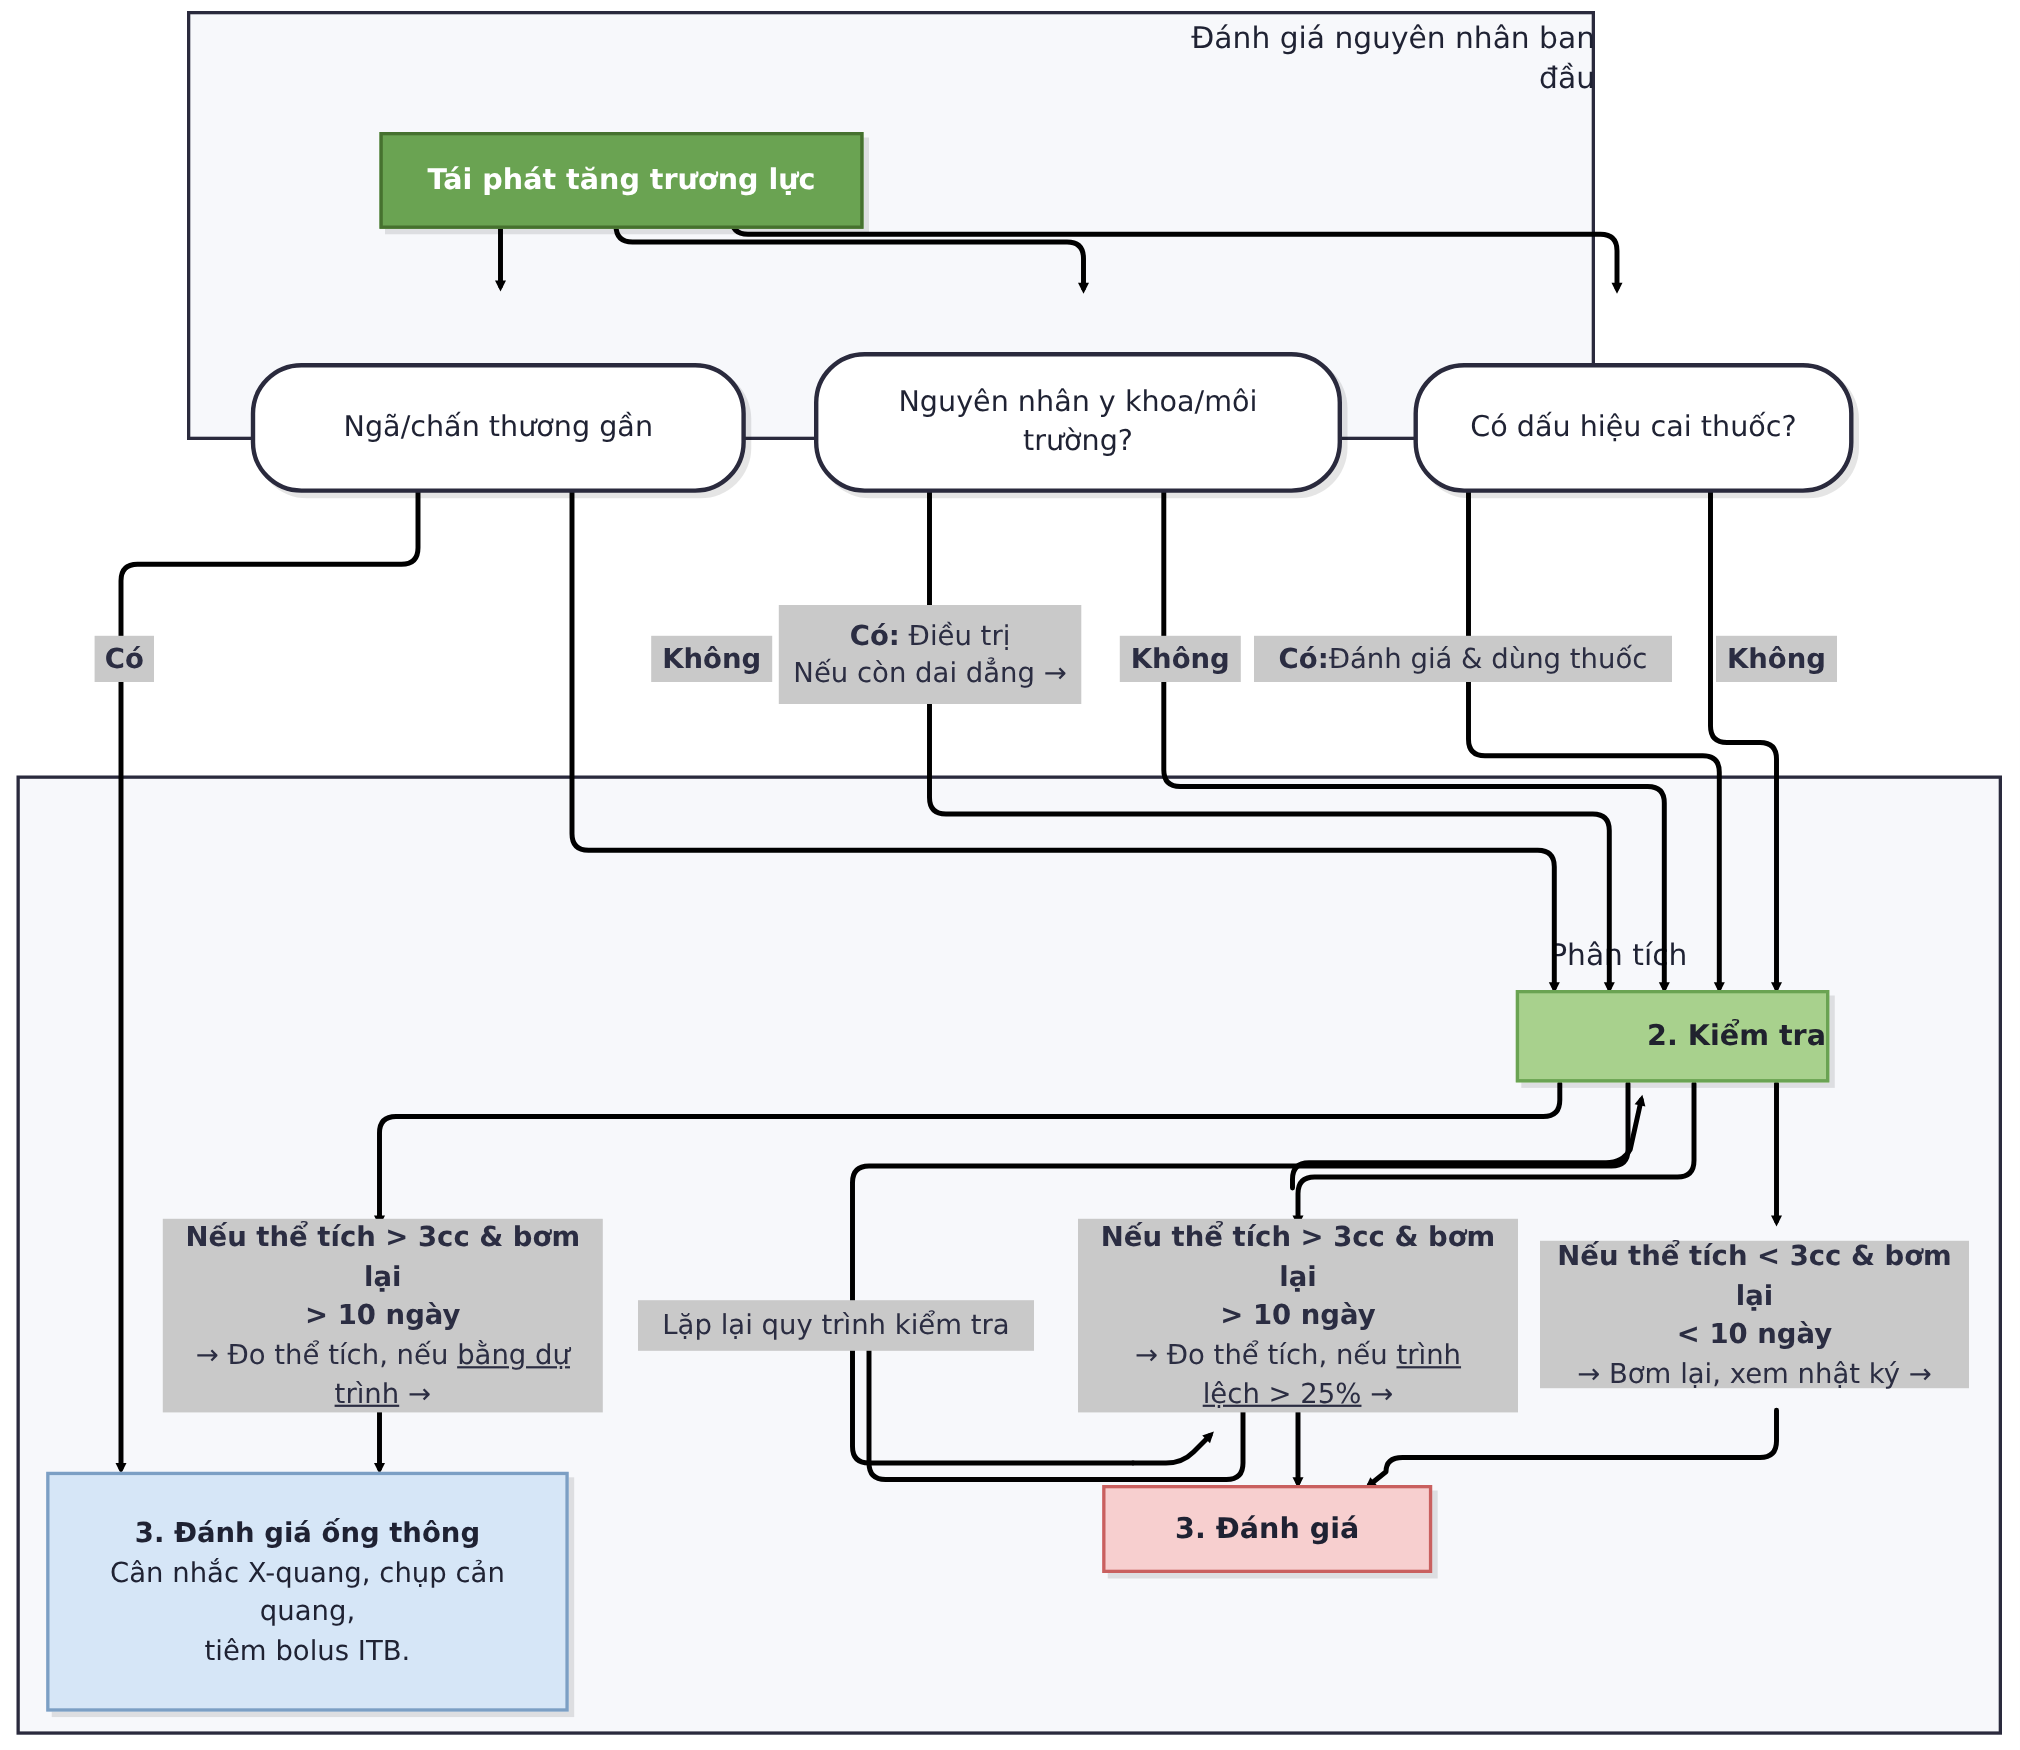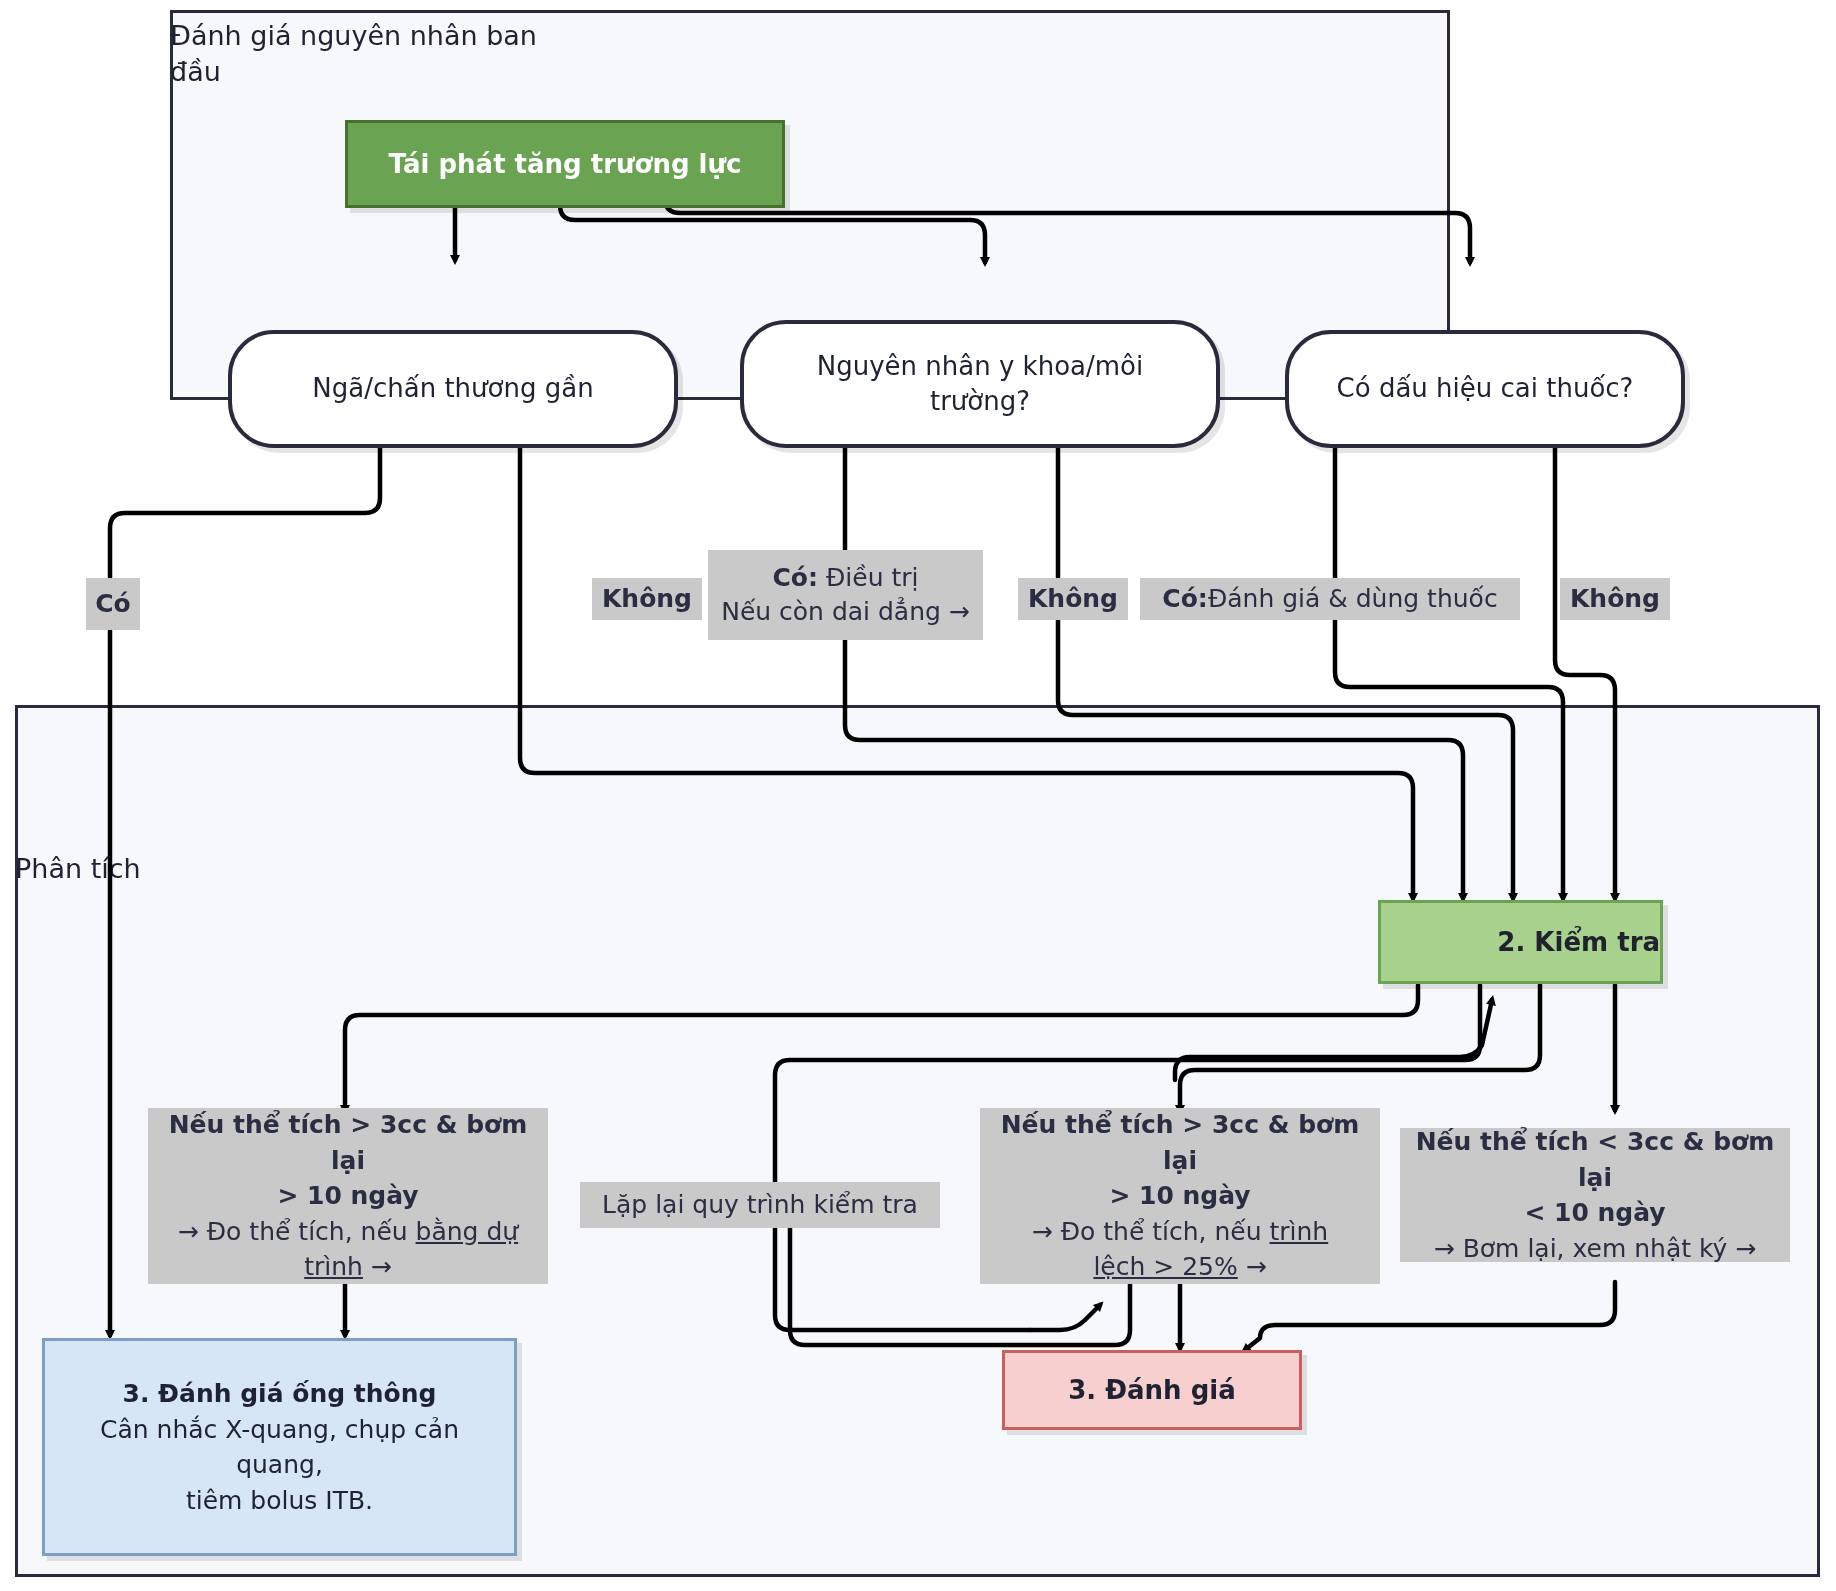--- a/index.html
+++ b/index.html
@@ -1,21 +1,21 @@
 <!DOCTYPE html>
 <html><head>
 <meta charset="utf-8">
 <style>
   html,body{margin:0;padding:0;background:#ffffff;}
   body{font-family:"DejaVu Sans","Liberation Sans",sans-serif;}
   #canvas{position:relative;width:1836px;height:1591px;background:#ffffff;overflow:hidden;}
   svg#wires{position:absolute;left:0;top:0;width:1836px;height:1591px;pointer-events:none;}
 
   .cluster{position:absolute;background:#f7f8fb;border:3px solid #2a2a3d;box-sizing:border-box;}
-  .cluster-title{position:absolute;width:100%;text-align:left;color:#1f2233;font-size:27px;line-height:1.35;}
+  .cluster-title{position:absolute;width:100%;text-align:right;color:#1f2233;font-size:27px;line-height:1.35;}
 
   .node{position:absolute;box-sizing:border-box;display:flex;align-items:center;justify-content:center;text-align:center;}
   .shadow{box-shadow:5px 5px 0 rgba(0,0,0,0.10);}
 
   .n-green-dark{background:#6aa352;border:3px solid #46712f;color:#ffffff;font-weight:bold;font-size:26px;}
   .n-green-light{background:#a8d18d;border:3px solid #6aa352;color:#20222e;font-weight:bold;font-size:26px;justify-content:flex-end;}
   .n-blue{background:#d6e6f7;border:3px solid #7c9fc4;color:#1f2233;font-size:25px;line-height:1.42;text-align:right;}
   .n-red{background:#f7cfcf;border:3px solid #c9605f;color:#1f2233;font-weight:bold;font-size:26px;}
   .n-oval{background:#ffffff;border:4px solid #2a2a3d;border-radius:46px;color:#1f2233;font-size:26px;line-height:1.36;}
 
@@ -119,21 +119,21 @@
     <div style="font-weight:bold;">3. Đánh giá ống thông</div>
     <div>Cân nhắc X-quang, chụp cản</div>
     <div>quang,</div>
     <div>tiêm bolus ITB.</div>
   </div>
 
   <div class="node n-red shadow" style="left:1002px;top:1350px;width:300px;height:80px;">
     <span>3. Đánh giá</span>
   </div>
 
-  <div class="elabel bold" style="left:86px;top:578px;width:54px;height:52px;">
+  <div class="elabel bold" style="left:86px;top:578px;width:54px;height:42px;">
     <span>Có</span>
   </div>
 
   <div class="elabel bold" style="left:592px;top:578px;width:110px;height:42px;">
     <span>Không</span>
   </div>
 
   <div class="elabel" style="left:708px;top:550px;width:275px;height:90px;flex-direction:column;line-height:1.35;">
     <div>
       <b>Có:</b>

